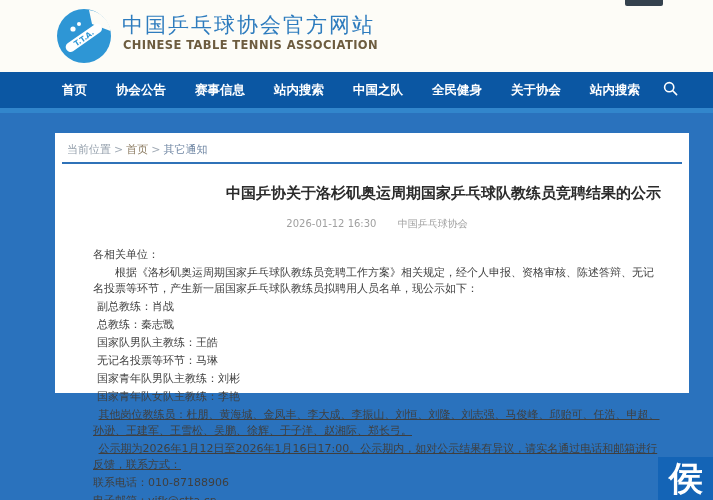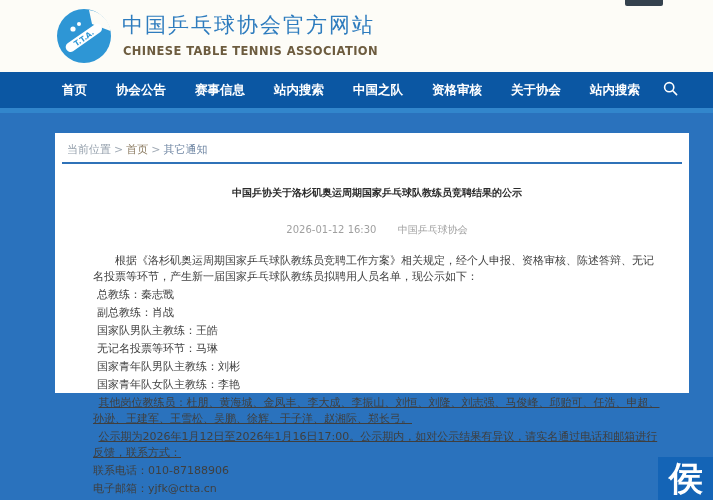--- a/index.html
+++ b/index.html
@@ -5,39 +5,39 @@
   html,body{margin:0;padding:0;}
   body{
     width:713px;height:500px;position:relative;overflow:hidden;
     background:#2a72bd;
     font-family:"DejaVu Sans","Liberation Sans",sans-serif;
   }
   
   .header{position:absolute;left:0;top:0;width:713px;height:72px;background:#fdfcf7;}
   .logo{position:absolute;left:56px;top:8px;width:56px;height:56px;cursor:pointer;}
   .site-title{position:absolute;left:122px;top:11px;color:#2e7cbe;font-size:21px;font-weight:normal;letter-spacing:2px;white-space:nowrap;}
-  .site-subtitle{position:absolute;left:123px;top:44px;color:#6d5c3f;font-size:11.5px;font-weight:bold;letter-spacing:.4px;white-space:nowrap;}
+  .site-subtitle{position:absolute;left:123px;top:38px;color:#6d5c3f;font-size:11.5px;font-weight:bold;letter-spacing:.4px;white-space:nowrap;}
   .topfrag{position:absolute;left:625px;top:0;width:38px;height:6px;background:#35424e;border-radius:0 0 2px 2px;}
   
   .nav{position:absolute;left:0;top:72px;width:713px;height:36px;background:#0b57a3;display:flex;align-items:center;}
   .nav-items{display:flex;gap:29px;padding-left:62px;}
   .nav-items > div{color:#ffffff;font-size:12.5px;font-weight:600;cursor:pointer;white-space:nowrap;}
   .nav-search{display:flex;align-items:center;gap:23px;margin-left:29px;color:#fff;font-size:12.5px;font-weight:600;cursor:pointer;}
   .substrip{position:absolute;left:0;top:108px;width:713px;height:5px;background:#3286cc;}
   
   .card{position:absolute;left:55px;top:133px;width:634px;height:260px;background:#ffffff;}
   .breadcrumb{position:absolute;left:12px;top:9px;font-size:11px;color:#95a0ac;}
   .breadcrumb .sep{margin:0 3px;color:#9fa9b4;}
   .bc-home{color:#8d9034;color:#8a7a60;cursor:pointer;}
   .bc-cur{color:#6f86a3;cursor:pointer;}
   .bc-rule{position:absolute;left:7px;right:7px;top:29px;height:2px;background:#2f72b8;}
   
   .article{position:absolute;left:38px;right:28px;top:50px;}
-  .art-title{text-align:center;font-size:10px;font-weight:bold;color:#2b2b2b;line-height:20px;}
-  .art-meta{text-align:center;font-size:10px;color:#a0a0a0;margin-top:20px;}
+  .art-title{text-align:right;font-size:15px;font-weight:bold;color:#2b2b2b;line-height:20px;}
+  .art-meta{text-align:center;font-size:10px;color:#a0a0a0;margin-top:14px;}
   .art-meta .src{margin-left:18px;}
   .body{margin-top:16px;font-size:11px;color:#3f3f3f;}
   .body p{margin:0 0 2px 0;line-height:16px;}
   .ind2{text-indent:2em;}
   .ind05{text-indent:.5em;text-decoration:underline;}
   .appts{padding-left:4px;}
   .appts > div{line-height:16px;margin-bottom:2px;}
   
   .wm{position:absolute;left:658px;top:457px;width:56px;height:43px;background:#1464b6;color:#ffffff;
       font-size:34px;font-weight:bold;display:flex;align-items:center;justify-content:center;overflow:hidden;line-height:43px;}
@@ -63,21 +63,21 @@
   <div class="topfrag"></div>
 </div>
 
 <div class="nav">
   <div class="nav-items">
       <div>首页</div>
       <div>协会公告</div>
       <div>赛事信息</div>
       <div>站内搜索</div>
       <div>中国之队</div>
-      <div>资格审核</div>
+      <div>全民健身</div>
       <div>关于协会</div>
     </div>
   <div class="nav-search">
     <span>站内搜索</span>
     <span>
       <svg width="15" height="15" viewBox="0 0 15 15">
         <circle cx="6.2" cy="6.2" r="4.6" fill="none" stroke="#ffffff" stroke-width="1.6"></circle>
         <line x1="9.8" y1="9.8" x2="13.6" y2="13.6" stroke="#ffffff" stroke-width="1.6" stroke-linecap="round"></line>
       </svg>
     </span>
@@ -93,25 +93,26 @@
   <div class="bc-rule"></div>
 
   <div class="article">
     <div class="art-title">中国乒协关于洛杉矶奥运周期国家乒乓球队教练员竞聘结果的公示</div>
     <div class="art-meta">
       <span>2026-01-12 16:30</span>
       <span class="src">中国乒乓球协会</span>
     </div>
 
     <div class="body">
+      <p>各相关单位：</p>
       <p class="ind2">根据《洛杉矶奥运周期国家乒乓球队教练员竞聘工作方案》相关规定，经个人申报、资格审核、陈述答辩、无记名投票等环节，产生新一届国家乒乓球队教练员拟聘用人员名单，现公示如下：</p>
 
       <div class="appts">
+          <div>副总教练：肖战</div>
           <div>总教练：秦志戬</div>
-          <div>副总教练：肖战</div>
           <div>国家队男队主教练：王皓</div>
           <div>无记名投票等环节：马琳</div>
           <div>国家青年队男队主教练：刘彬</div>
           <div>国家青年队女队主教练：李艳</div>
         </div>
 
       <p class="ind05">其他岗位教练员：杜朋、黄海城、金凤丰、李大成、李振山、刘恒、刘隆、刘志强、马俊峰、邱贻可、任浩、申超、孙逊、王建军、王雪松、吴鹏、徐辉、于子洋、赵湘际、郑长弓。</p>
       <p class="ind05">公示期为2026年1月12日至2026年1月16日17:00。公示期内，如对公示结果有异议，请实名通过电话和邮箱进行反馈，联系方式：</p>
       <p>联系电话：010-87188906</p>
       <p>电子邮箱：yjfk@ctta.cn</p>

